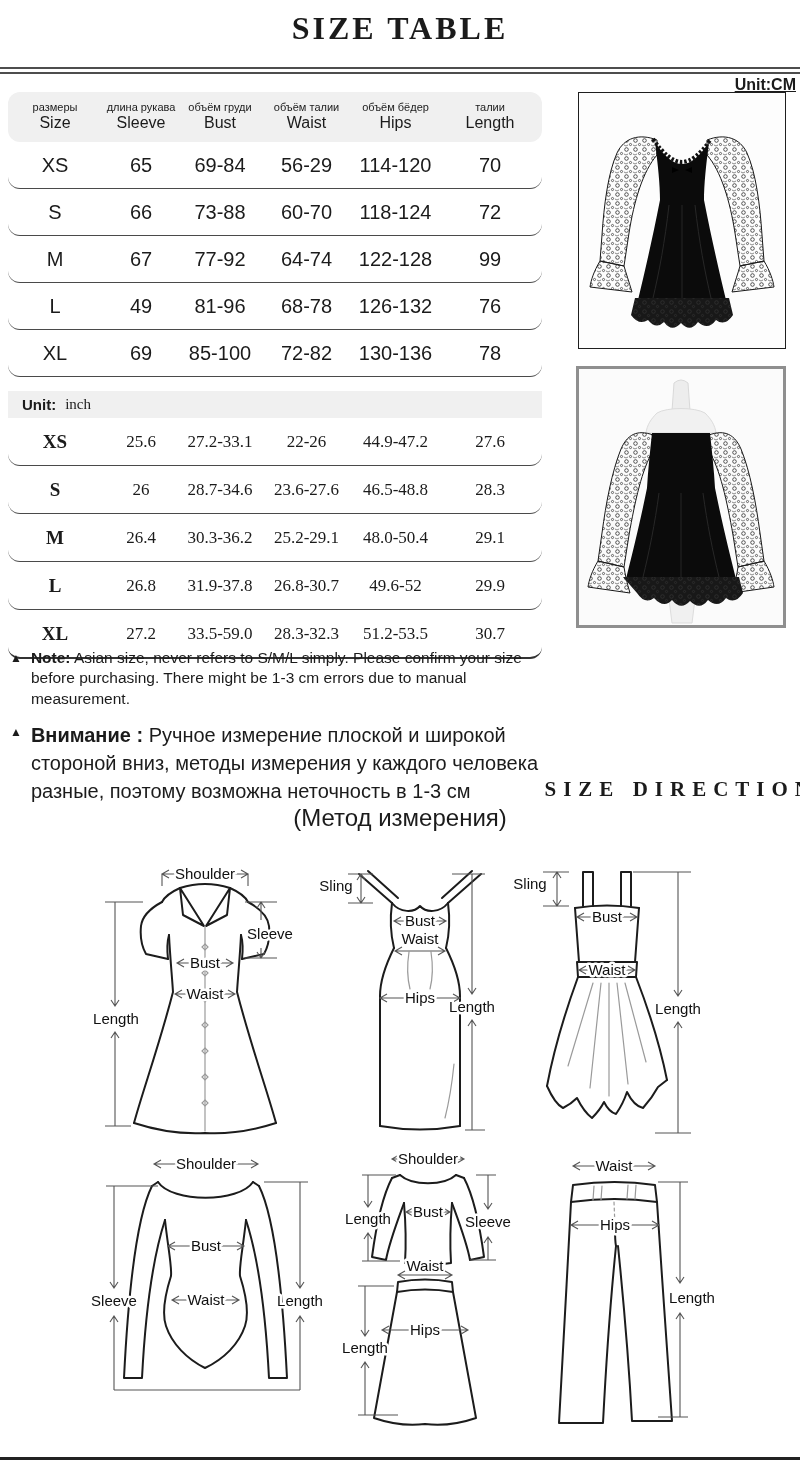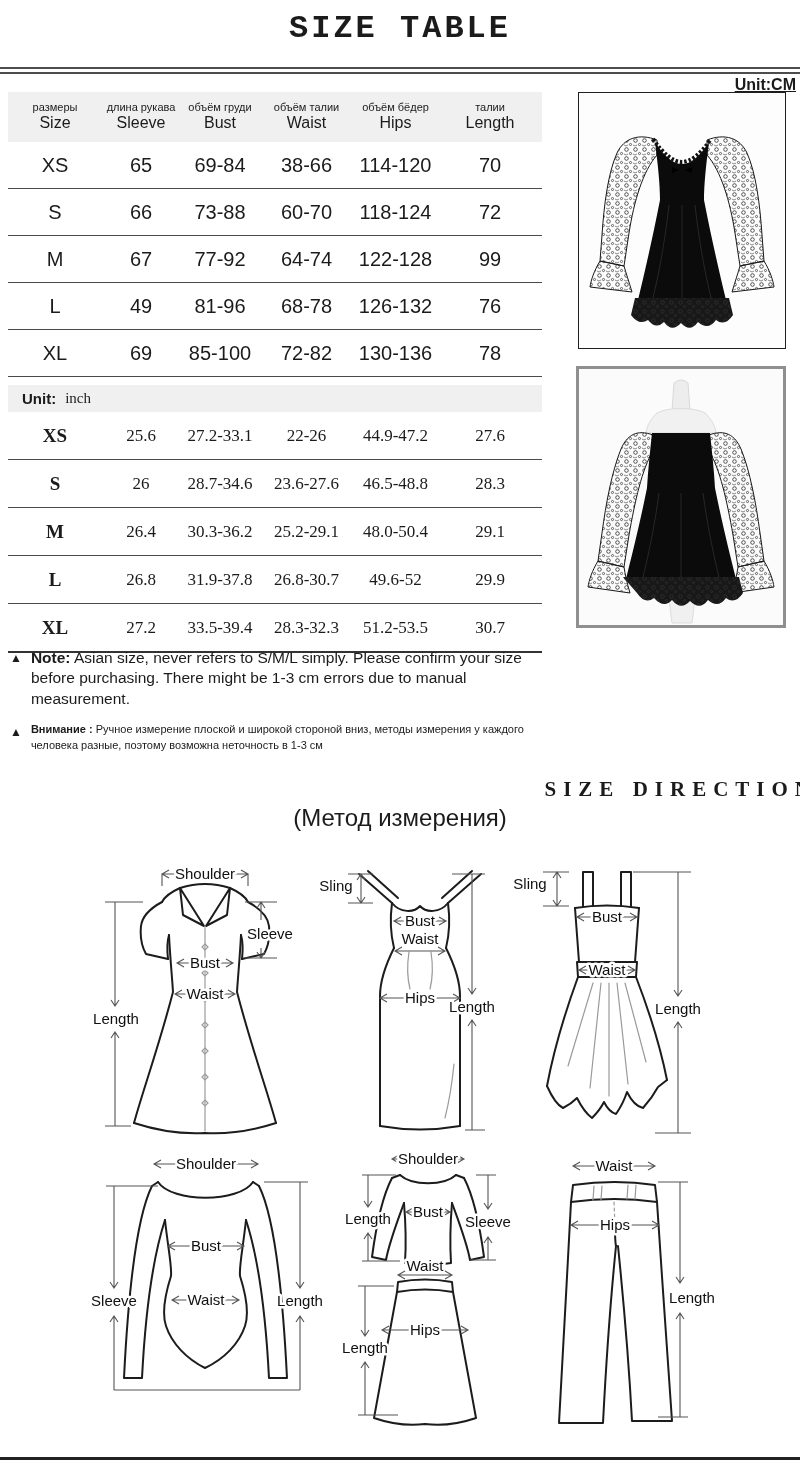--- a/index.html
+++ b/index.html
@@ -1,55 +1,55 @@
 <!DOCTYPE html>
 <html><head>
 <meta charset="utf-8">
 <style>
   html,body{margin:0;padding:0;}
   body{width:800px;height:1460px;position:relative;background:#fff;
        font-family:"Liberation Sans",sans-serif;color:#1b1b1b;overflow:hidden;}
 
   .title{position:absolute;top:10px;left:0;width:100%;text-align:center;
-         font-family:Liberation Mono, monospace;font-weight:bold;font-size:32px;letter-spacing:3px;}
+         font-family:Liberation Serif, serif;font-weight:bold;font-size:32px;letter-spacing:3px;}
   .dbl{position:absolute;top:67px;left:0;width:800px;height:7px;box-sizing:border-box;
        border-top:2px solid #4d4d4d;border-bottom:2px solid #4d4d4d;}
   .unit-cm{position:absolute;top:76px;right:4px;font-weight:bold;font-size:16px;text-decoration:underline;}
 
   
   .tbl{position:absolute;left:8px;top:92px;width:534px;}
   .trow{display:grid;grid-template-columns:94px 78px 80px 93px 85px 104px;
-        align-items:center;justify-items:center;}
+        align-items:center;justify-items:center;border-radius:12px;}
   .thead{height:50px;background:#f0f0f0;}
   .th{display:flex;flex-direction:column;align-items:center;line-height:1.15;}
   .th .ru{font-size:11px;}
   .th .en{font-size:16px;}
   .cmrow{height:46px;border-bottom:1px solid #4a4a4a;font-size:20px;}
   .unitbar{height:27px;background:#f0f0f0;display:flex;align-items:center;
-           padding-left:14px;box-sizing:border-box;margin-top:8px;}
+           padding-left:14px;box-sizing:border-box;margin-top:14px;}
   .unitbar .u1{font-weight:bold;font-size:15px;}
   .unitbar .u2{font-family:"Liberation Serif",serif;font-size:15px;margin-left:9px;}
   .inrow{height:47px;border-bottom:1px solid #4a4a4a;
          font-family:"Liberation Serif",serif;font-size:17px;}
   .inrow.last{border-bottom:2px solid #333;}
   .inrow .sz{font-weight:bold;font-size:19px;}
 
   
   .photo1{position:absolute;left:578px;top:92px;width:206px;height:255px;
           border:1px solid #1f1f1f;background:#fff;}
   .photo2{position:absolute;left:576px;top:366px;width:204px;height:256px;
           border:3px solid #8f8f8f;background:#fcfcfc;}
   .photo1 svg,.photo2 svg{display:block;width:100%;height:100%;}
 
   
   .notes{position:absolute;left:10px;top:648px;width:548px;}
   .note{display:flex;gap:9px;margin-bottom:13px;}
   .note .tri{font-size:12px;line-height:1;margin-top:4px;}
   .note p{margin:0;font-size:15.5px;line-height:1.32;}
-  .note.ru p{font-size:11px;line-height:1.38;}
+  .note.ru p{font-size:20px;line-height:1.38;}
   .note b{font-weight:bold;}
 
   
   .dir-title{position:absolute;top:777px;left:17px;width:100%;text-align:right;
              font-family:"Liberation Serif",serif;font-weight:bold;font-size:21px;letter-spacing:7px;}
   .dir-sub{position:absolute;top:804px;left:0;width:100%;text-align:center;font-size:24px;}
 
   .diag{position:absolute;}
   .diag svg{display:block;overflow:visible;}
   .g{fill:none;stroke:#1c1c1c;stroke-width:2;stroke-linecap:round;stroke-linejoin:round;}
@@ -92,21 +92,21 @@
     <div class="th">
         <span class="ru">талии</span>
         <span class="en">Length</span>
       </div>
   </div>
 
   <div class="trow cmrow">
     <div>XS</div>
       <div>65</div>
       <div>69-84</div>
-      <div>38-66</div>
+      <div>56-29</div>
       <div>114-120</div>
       <div>70</div>
   </div>
   <div class="trow cmrow">
     <div>S</div>
       <div>66</div>
       <div>73-88</div>
       <div>60-70</div>
       <div>118-124</div>
       <div>72</div>
@@ -169,21 +169,21 @@
     <div class="sz">L</div>
       <div>26.8</div>
       <div>31.9-37.8</div>
       <div>26.8-30.7</div>
       <div>49.6-52</div>
       <div>29.9</div>
   </div>
   <div class="trow inrow last">
     <div class="sz">XL</div>
       <div>27.2</div>
-      <div>33.5-39.4</div>
+      <div>33.5-59.0</div>
       <div>28.3-32.3</div>
       <div>51.2-53.5</div>
       <div>30.7</div>
   </div>
 </div>
 
 <div class="photo1">
   <svg viewBox="0 0 206 255">
     <defs>
       <pattern id="laceF" width="9" height="9" patternUnits="userSpaceOnUse">

